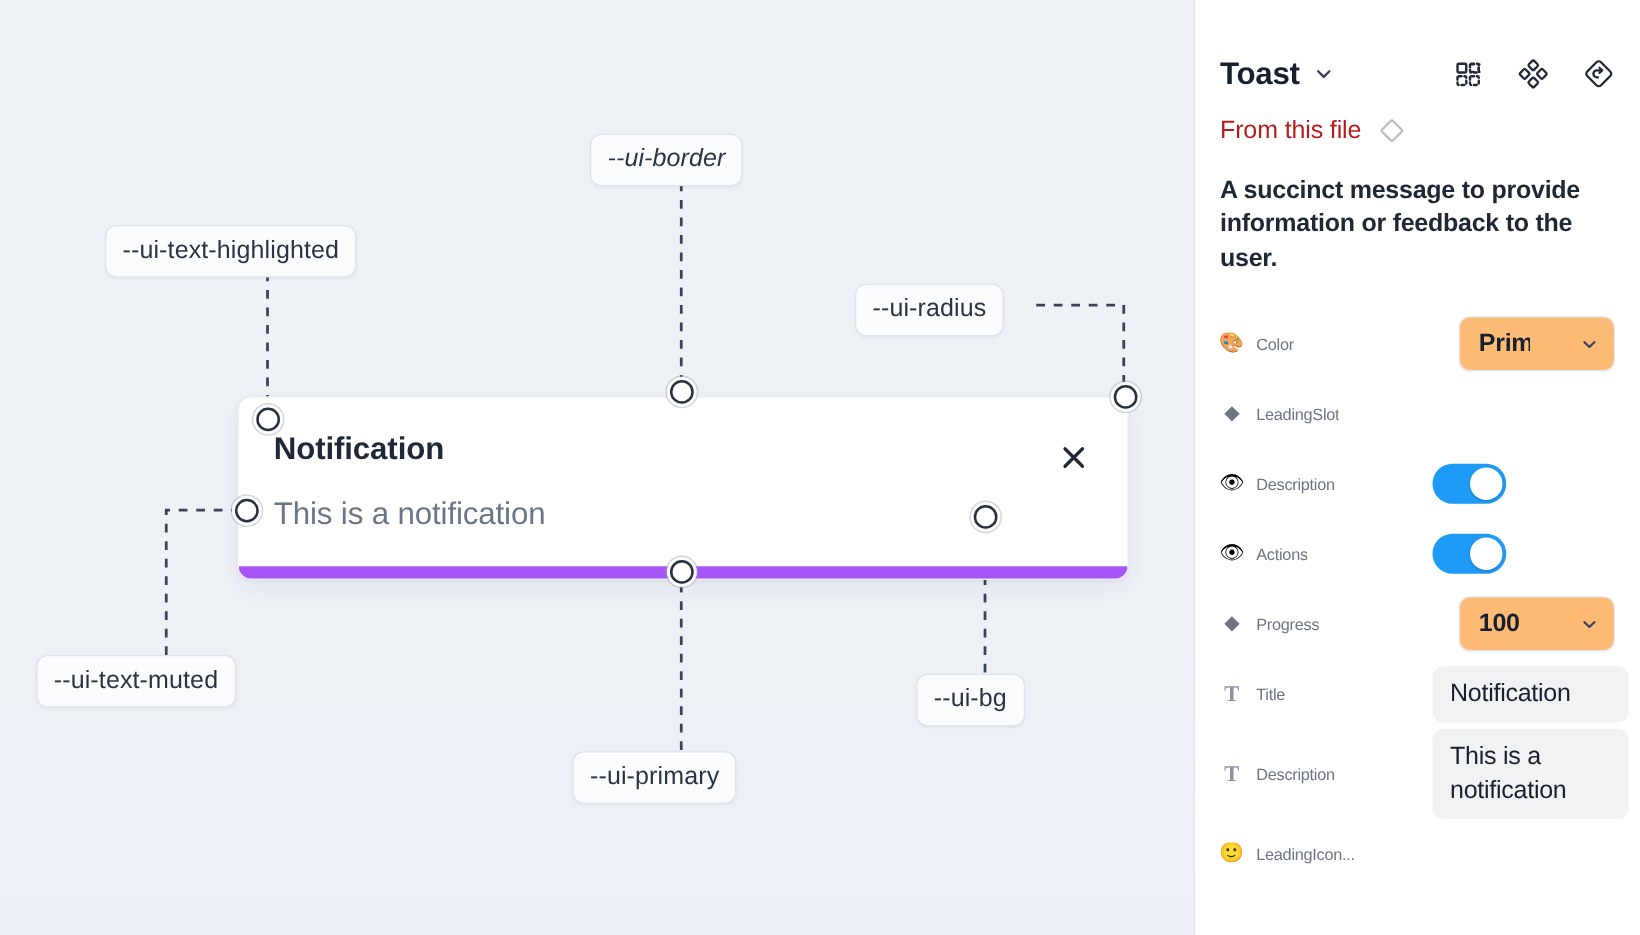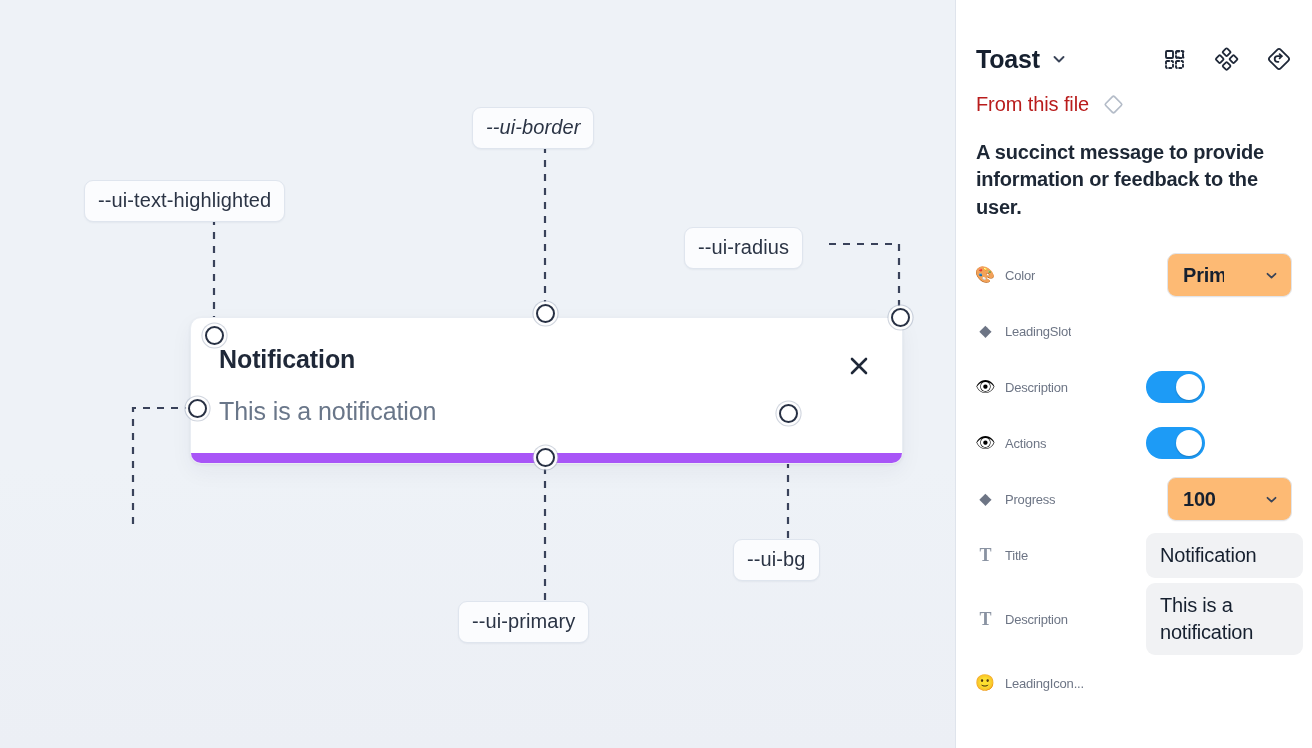--- a/index.html
+++ b/index.html
@@ -303,20 +303,21 @@
     <div class="anchor" style="left:214px; top:335px;"></div>
     <div class="anchor" style="left:545px; top:313px;"></div>
     <div class="anchor" style="left:900px; top:317px;"></div>
     <div class="anchor" style="left:197px; top:408px;"></div>
     <div class="anchor" style="left:545px; top:457px;"></div>
     <div class="anchor" style="left:788px; top:413px;"></div>
 
     <div class="token-pill" style="left:84px;  top:180px;">--ui-text-highlighted</div>
     <div class="token-pill" style="left:472px; top:107px;font-style:italic;">--ui-border</div>
     <div class="token-pill" style="left:684px; top:227px;">--ui-radius</div>
+    <div class="token-pill" style="left:29px;  top:524px;">--ui-text-muted</div>
     <div class="token-pill" style="left:458px; top:601px;">--ui-primary</div>
     <div class="token-pill" style="left:733px; top:539px;">--ui-bg</div>
   </div>
   <div id="canvas-divider"></div>
 
   <div id="panel">
 
     <div id="panel-header">
       <div id="panel-title">Toast</div>
       <div id="panel-title-caret">

